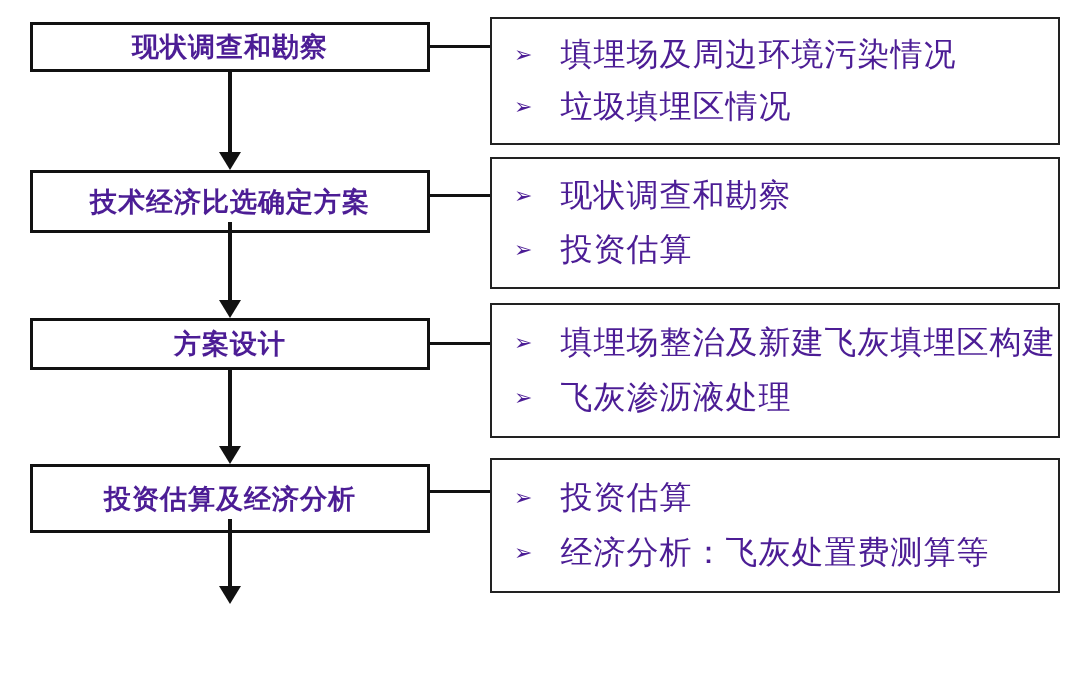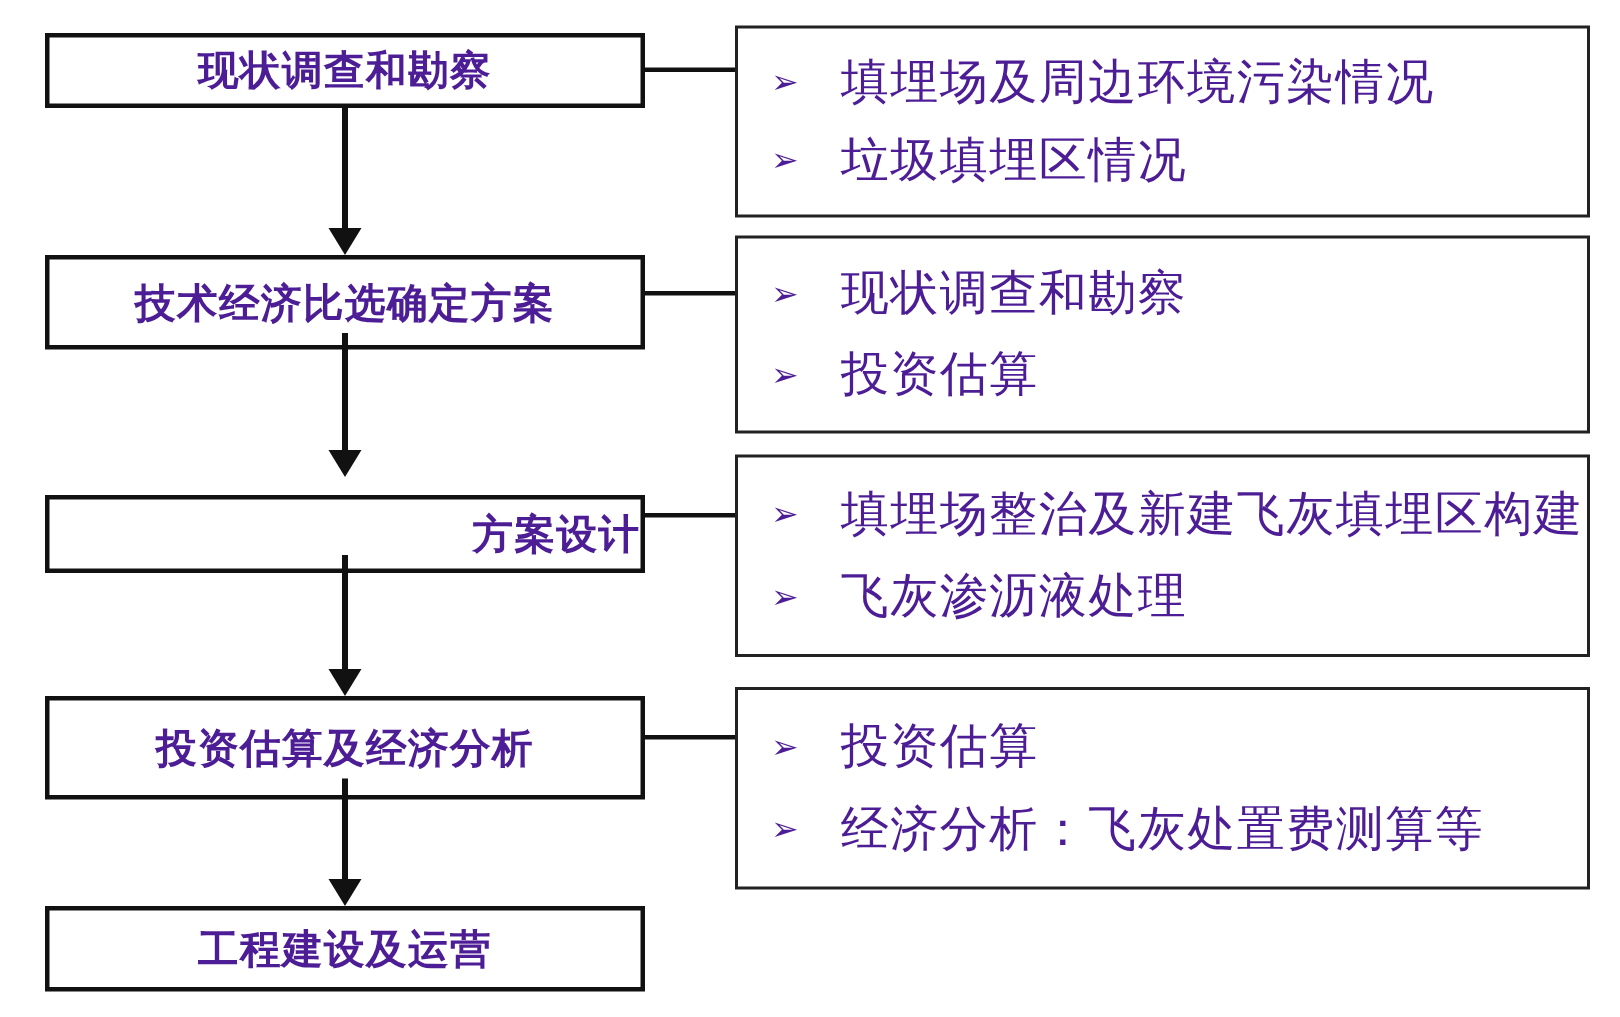--- a/index.html
+++ b/index.html
@@ -131,21 +131,21 @@
     <div class="detail-item">
       <span class="bullet">➢</span>
       <span class="detail-text">投资估算</span>
     </div>
   </div>
   <div class="varrow" style="top:222px;height:96px;">
     <div class="shaft"></div>
     <div class="head"></div>
   </div>
 
-  <div class="step-box" style="top:330px;height:52px;justify-content:flex-end;">
+  <div class="step-box" style="top:318px;height:52px;">
     <span class="step-label">方案设计</span>
   </div>
   <div class="hline" style="top:342px;"></div>
   <div class="detail-box" style="top:303px;height:135px;">
     <div class="detail-item">
       <span class="bullet">➢</span>
       <span class="detail-text">填埋场整治及新建飞灰填埋区构建</span>
     </div>
     <div class="detail-item">
       <span class="bullet">➢</span>
@@ -169,17 +169,14 @@
     <div class="detail-item">
       <span class="bullet">➢</span>
       <span class="detail-text">经济分析：飞灰处置费测算等</span>
     </div>
   </div>
   <div class="varrow" style="top:519px;height:85px;">
     <div class="shaft"></div>
     <div class="head"></div>
   </div>
 
-  <div class="step-box" style="top:604px;height:57px;">
-    <span class="step-label">工程建设及运营</span>
-  </div>
 
 </div>
 
 </body></html>

